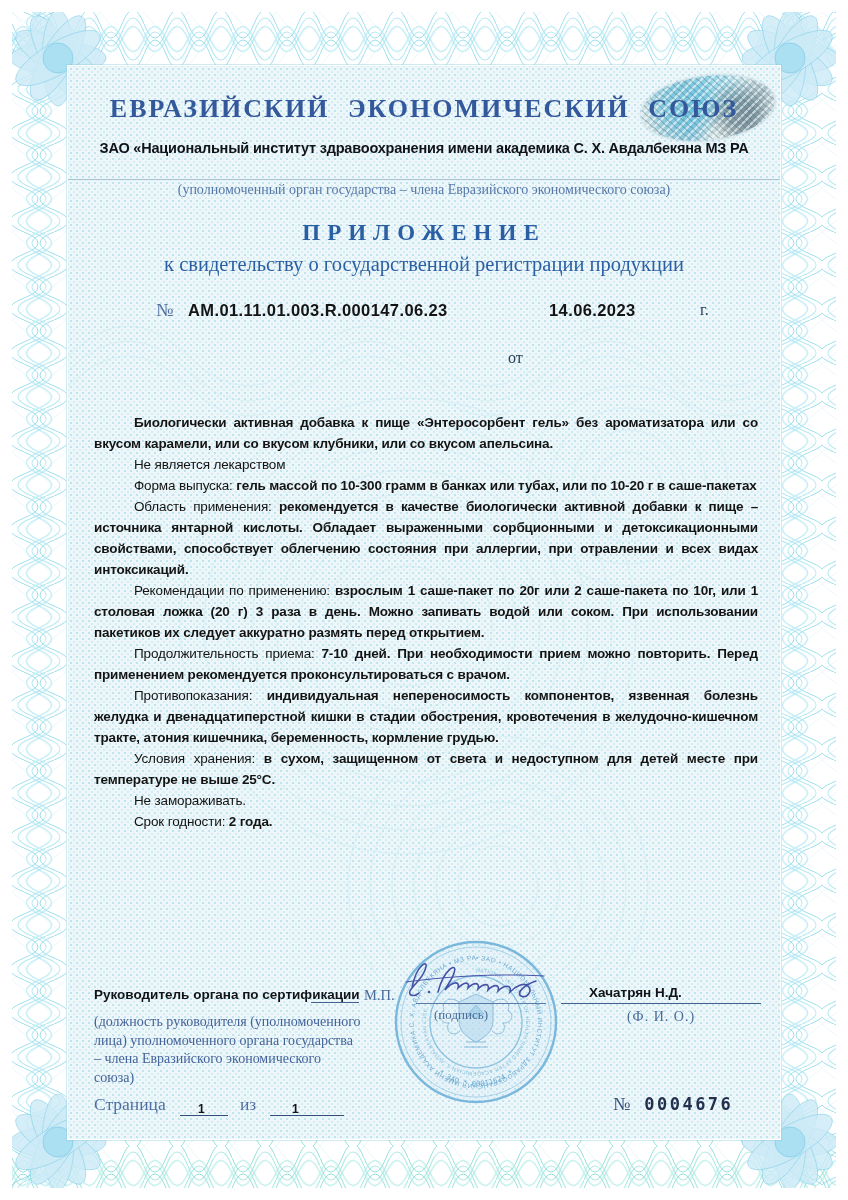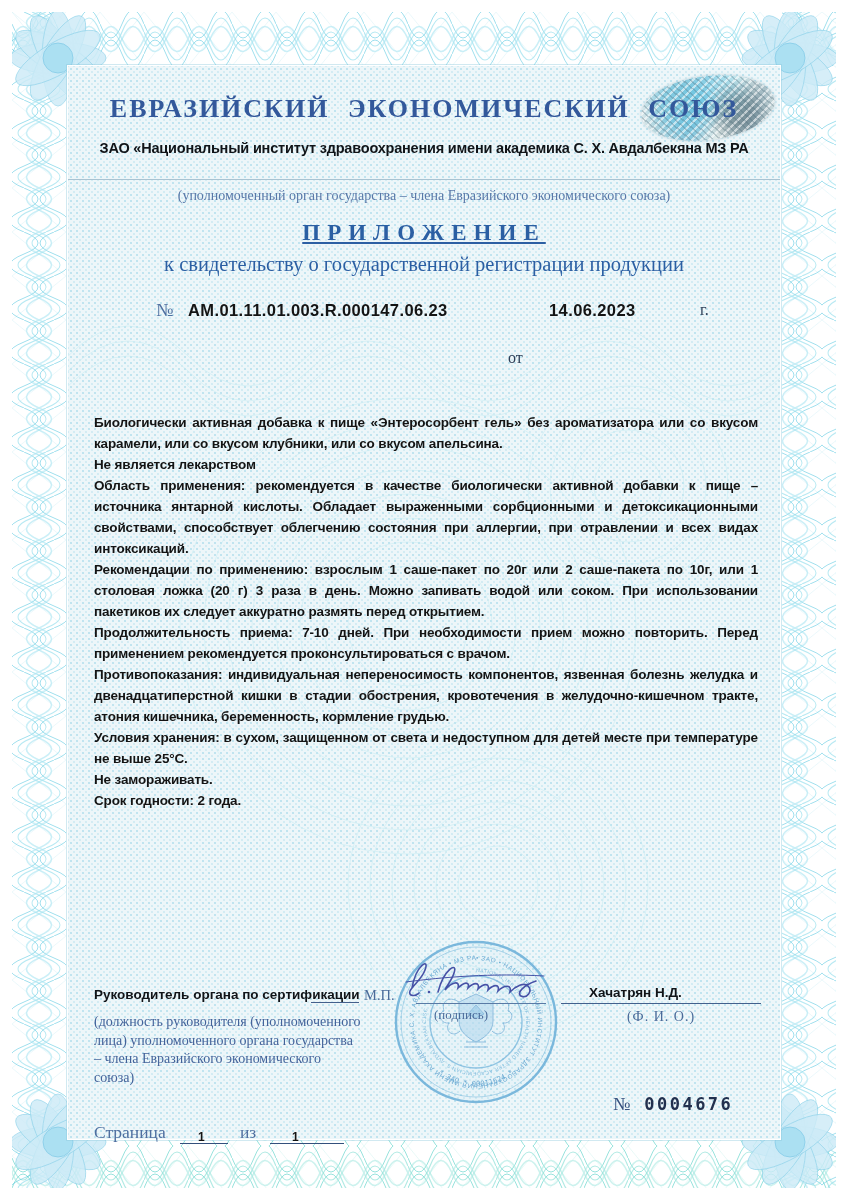--- a/index.html
+++ b/index.html
@@ -16,56 +16,56 @@
          box-shadow:0 0 0 1px rgba(140,200,220,0.4);}
   .wm{position:absolute;left:0;top:0;pointer-events:none;}
   .abs{position:absolute;}
   .center{left:0;right:0;text-align:center;}
 
   .union-title{top:28px;font-family:"Liberation Serif",serif;font-size:26px;
     color:#33589b;letter-spacing:2px;word-spacing:10px;font-weight:600;}
   .issuer1{top:74px;font-size:14.5px;font-weight:bold;color:#101418;letter-spacing:-0.2px;}
   .issuer2{top:93px;font-size:14.5px;font-weight:bold;color:#101418;}
   .rule{top:113px;left:0;right:0;border-top:1px solid #a9c3d2;height:0;}
-  .issuer-note{top:122px;font-family:"Liberation Serif",serif;font-size:14px;color:#5878a8;}
+  .issuer-note{top:116px;font-family:"Liberation Serif",serif;font-size:14px;color:#5878a8;}
   .doc-title{top:154px;font-family:"Liberation Serif",serif;font-size:23px;font-weight:bold;
-    color:#2b5fa3;letter-spacing:7px;text-decoration:underline;}
+    color:#2b5fa3;letter-spacing:7px;}
   .doc-subtitle{top:187px;font-family:"Liberation Serif",serif;font-size:20.5px;color:#2b5fa3;}
 
   .numrow{top:233px;left:0;right:0;height:26px;}
   .numrow span{position:absolute;white-space:nowrap;}
   .num-prefix{left:88px;top:1px;font-family:"Liberation Serif",serif;font-size:18px;color:#4f6fa0;}
   .num-value{left:120px;top:2px;font-size:16.5px;font-weight:bold;color:#141414;letter-spacing:0.4px;}
   .num-ot{left:440px;top:2px;font-family:"Liberation Serif",serif;font-size:16px;color:#2c3e57;margin-top:48px;}
   .num-date{left:481px;top:2px;font-size:16.5px;font-weight:bold;color:#141414;letter-spacing:0.4px;}
   .num-g{left:632px;top:2px;font-family:"Liberation Serif",serif;font-size:16px;color:#2c3e57;}
 
   .body-text{top:346px;left:26px;width:664px;font-size:13.5px;font-weight:bold;
     color:#141414;line-height:21px;letter-spacing:-0.15px;}
   .body-text p{margin:0;text-align:justify;}
-  .body-text .lbl{font-weight:bold;}
+  .body-text .lbl{font-weight:normal;margin-left:40px;}
 
   .ft-head{left:26px;top:921px;font-size:13.5px;font-weight:bold;color:#101418;}
   .ft-line1{left:243px;top:936px;width:48px;border-top:1.2px solid #44608c;}
   .ft-mp{left:296px;top:921px;font-family:"Liberation Serif",serif;font-size:14.5px;color:#4a6b9a;}
   .stamp-box{left:324px;top:872px;width:168px;height:168px;}
   .sig-box{left:330px;top:886px;width:152px;height:52px;}
   .sig-line{left:348px;top:937px;width:130px;border-top:1px solid #5a7aa5;}
   .sig-caption{left:328px;top:941px;width:130px;text-align:center;
     font-family:"Liberation Serif",serif;font-size:13px;color:#4a6b9a;}
   .name{left:521px;top:919px;font-size:13.5px;font-weight:bold;color:#101418;}
   .name-line{left:493px;top:937px;width:200px;border-top:1.2px solid #44608c;}
   .name-caption{left:493px;top:943px;width:200px;text-align:center;
     font-family:"Liberation Serif",serif;font-size:14px;color:#4a6b9a;letter-spacing:1px;}
   .position-note{left:26px;top:947px;width:268px;font-family:"Liberation Serif",serif;
     font-size:14px;color:#44639a;line-height:18.5px;}
 
   .pagerow{left:26px;top:1028px;height:26px;font-family:"Liberation Serif",serif;
     font-size:17.5px;color:#4f6fa0;}
-  .pagerow span{position:absolute;white-space:nowrap;margin-top:28px;}
+  .pagerow span{position:absolute;white-space:nowrap;}
   .pg-label{left:0;top:0;}
   .pg-u1{left:86px;top:21px;width:48px;border-top:1.4px solid #33507c;}
   .pg-cur{left:104px;top:8px;font-family:"Liberation Sans",sans-serif;font-size:12px;
     font-weight:bold;color:#141414;}
   .pg-of{left:146px;top:0;}
   .pg-u2{left:176px;top:21px;width:74px;border-top:1.4px solid #33507c;}
   .pg-tot{left:198px;top:8px;font-family:"Liberation Sans",sans-serif;font-size:12px;
     font-weight:bold;color:#141414;}
   .formnum{left:545px;top:1028px;}
   .fn-prefix{font-family:"Liberation Serif",serif;font-size:18px;color:#37507e;margin-right:14px;}
@@ -178,20 +178,21 @@
       <span class="num-prefix">№</span>
       <span class="num-value">AM.01.11.01.003.R.000147.06.23</span>
       <span class="num-ot">от</span>
       <span class="num-date">14.06.2023</span>
       <span class="num-g">г.</span>
     </div>
 
     <div class="abs body-text">
       <p><span class="lbl"></span><span>Биологически активная добавка к пище «Энтеросорбент гель» без ароматизатора или со вкусом карамели, или со вкусом клубники, или со вкусом апельсина.</span></p>
       <p><span class="lbl">Не является лекарством</span><span></span></p>
+      <p><span class="lbl">Форма выпуска:</span><span> гель массой по 10-300 грамм в банках или тубах, или по 10-20 г в саше-пакетах</span></p>
       <p><span class="lbl">Область применения:</span><span> рекомендуется в качестве биологически активной добавки к пище – источника янтарной кислоты. Обладает выраженными сорбционными и детоксикационными свойствами, способствует облегчению состояния при аллергии, при отравлении и всех видах интоксикаций.</span></p>
       <p><span class="lbl">Рекомендации по применению:</span><span> взрослым 1 саше-пакет по 20г или 2 саше-пакета по 10г, или 1 столовая ложка (20 г) 3 раза в день. Можно запивать водой или соком. При использовании пакетиков их следует аккуратно размять перед открытием.</span></p>
       <p><span class="lbl">Продолжительность приема:</span><span> 7-10 дней. При необходимости прием можно повторить. Перед применением рекомендуется проконсультироваться с врачом.</span></p>
       <p><span class="lbl">Противопоказания:</span><span> индивидуальная непереносимость компонентов, язвенная болезнь желудка и двенадцатиперстной кишки в стадии обострения, кровотечения в желудочно-кишечном тракте, атония кишечника, беременность, кормление грудью.</span></p>
       <p><span class="lbl">Условия хранения:</span><span> в сухом, защищенном от света и недоступном для детей месте при температуре не выше 25°С.</span></p>
       <p><span class="lbl">Не замораживать.</span><span></span></p>
       <p><span class="lbl">Срок годности:</span><span> 2 года.</span></p>
     </div>
 
     <svg class="abs stamp-box" viewBox="0 0 168 168">

